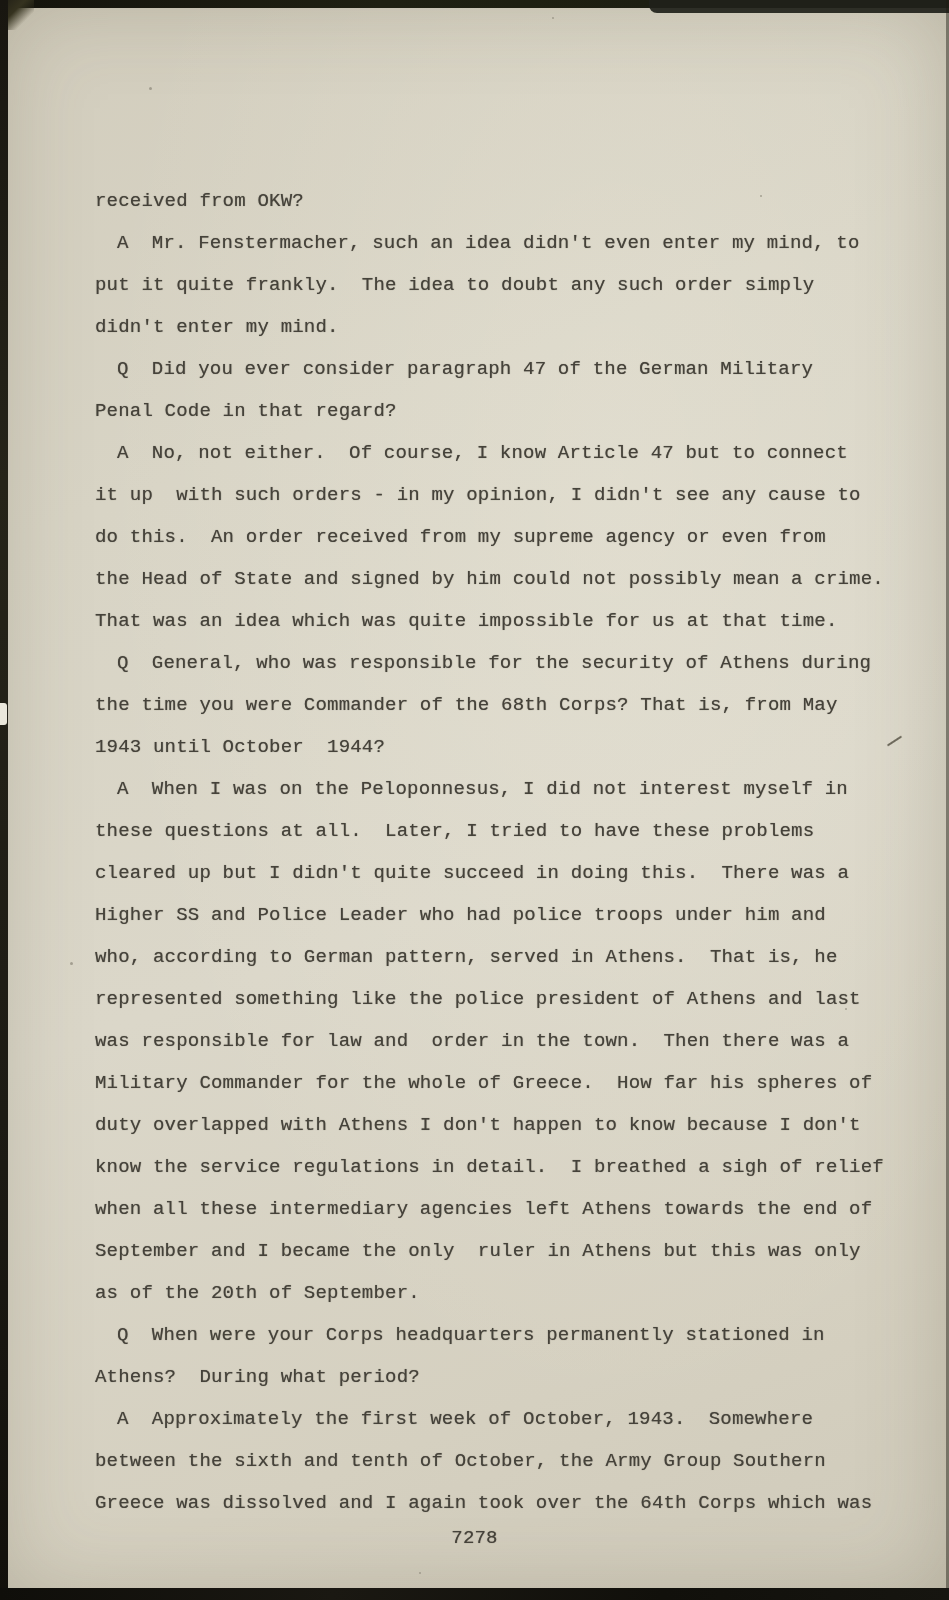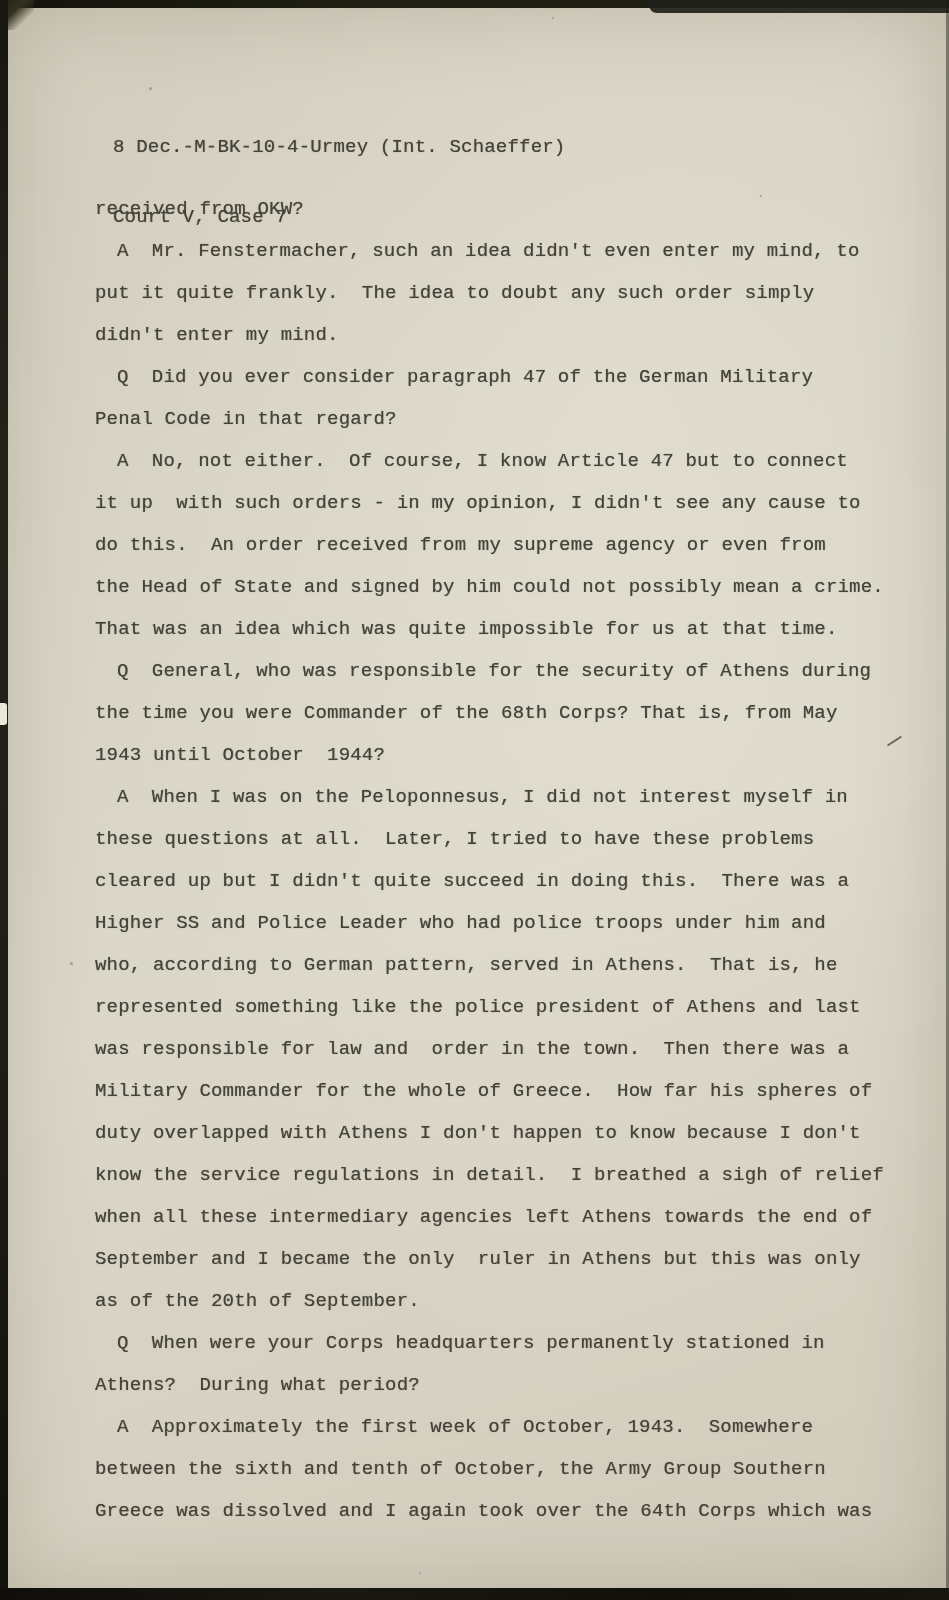--- a/index.html
+++ b/index.html
@@ -33,21 +33,21 @@
   .typed {
     font-size: 19px;
     letter-spacing: 0.2px;
     white-space: pre-wrap;
     color: #45423a;
     text-shadow: 0 0 1px rgba(66,62,52,0.55), 0.4px 0.4px 0 rgba(66,62,52,0.18);
     filter: blur(0.3px);
   }
   .header { position: absolute; left: 113px; top: 90px; }
   .header .hline { line-height: 26px; }
-  .body-block { position: absolute; left: 95px; top: 188px; width: 810px; }
+  .body-block { position: absolute; left: 95px; top: 180px; width: 810px; }
   .tline { height: 42px; line-height: 42px; }
   .tline.indent { padding-left: 22px; font-family: Liberation Mono, monospace; }
   .pagenum {
     position: absolute; top: 1524px; left: 0; width: 949px;
     text-align: center; line-height: 28px;
   }
 
   
   .mark { position: absolute; pointer-events: none; }
   .slash-mark { left: 886px; top: 740px; width: 17px; height: 2px;
@@ -66,27 +66,24 @@
 <div class="scan">
 
   <div class="edge edge-top"></div>
   <div class="edge edge-top-right"></div>
   <div class="edge corner-tl"></div>
   <div class="edge edge-left"></div>
   <div class="edge edge-right"></div>
   <div class="edge edge-bottom"></div>
   <div class="edge notch"></div>
 
-  <div class="header typed">
-    <div class="hline">8 Dec.-M-BK-10-4-Urmey (Int. Schaeffer)</div>
-    <div class="hline">Court V, Case 7</div>
-  </div>
 
   <div class="body-block typed"><div class="tline">received from OKW?</div><div class="tline indent">A  Mr. Fenstermacher, such an idea didn't even enter my mind, to</div><div class="tline">put it quite frankly.  The idea to doubt any such order simply</div><div class="tline">didn't enter my mind.</div><div class="tline indent">Q  Did you ever consider paragraph 47 of the German Military</div><div class="tline">Penal Code in that regard?</div><div class="tline indent">A  No, not either.  Of course, I know Article 47 but to connect</div><div class="tline">it up  with such orders - in my opinion, I didn't see any cause to</div><div class="tline">do this.  An order received from my supreme agency or even from</div><div class="tline">the Head of State and signed by him could not possibly mean a crime.</div><div class="tline">That was an idea which was quite impossible for us at that time.</div><div class="tline indent">Q  General, who was responsible for the security of Athens during</div><div class="tline">the time you were Commander of the 68th Corps? That is, from May</div><div class="tline">1943 until October  1944?</div><div class="tline indent">A  When I was on the Peloponnesus, I did not interest myself in</div><div class="tline">these questions at all.  Later, I tried to have these problems</div><div class="tline">cleared up but I didn't quite succeed in doing this.  There was a</div><div class="tline">Higher SS and Police Leader who had police troops under him and</div><div class="tline">who, according to German pattern, served in Athens.  That is, he</div><div class="tline">represented something like the police president of Athens and last</div><div class="tline">was responsible for law and  order in the town.  Then there was a</div><div class="tline">Military Commander for the whole of Greece.  How far his spheres of</div><div class="tline">duty overlapped with Athens I don't happen to know because I don't</div><div class="tline">know the service regulations in detail.  I breathed a sigh of relief</div><div class="tline">when all these intermediary agencies left Athens towards the end of</div><div class="tline">September and I became the only  ruler in Athens but this was only</div><div class="tline">as of the 20th of September.</div><div class="tline indent">Q  When were your Corps headquarters permanently stationed in</div><div class="tline">Athens?  During what period?</div><div class="tline indent">A  Approximately the first week of October, 1943.  Somewhere</div><div class="tline">between the sixth and tenth of October, the Army Group Southern</div><div class="tline">Greece was dissolved and I again took over the 64th Corps which was</div></div>
 
+  <div class="pagenum typed">7278</div>
 
   <div class="mark slash-mark"></div>
   <div class="mark speck s1"></div>
   <div class="mark speck s2"></div>
   <div class="mark speck s3"></div>
   <div class="mark speck s4"></div>
   <div class="mark speck s5"></div>
   <div class="mark speck s6"></div>
 
 </div>

